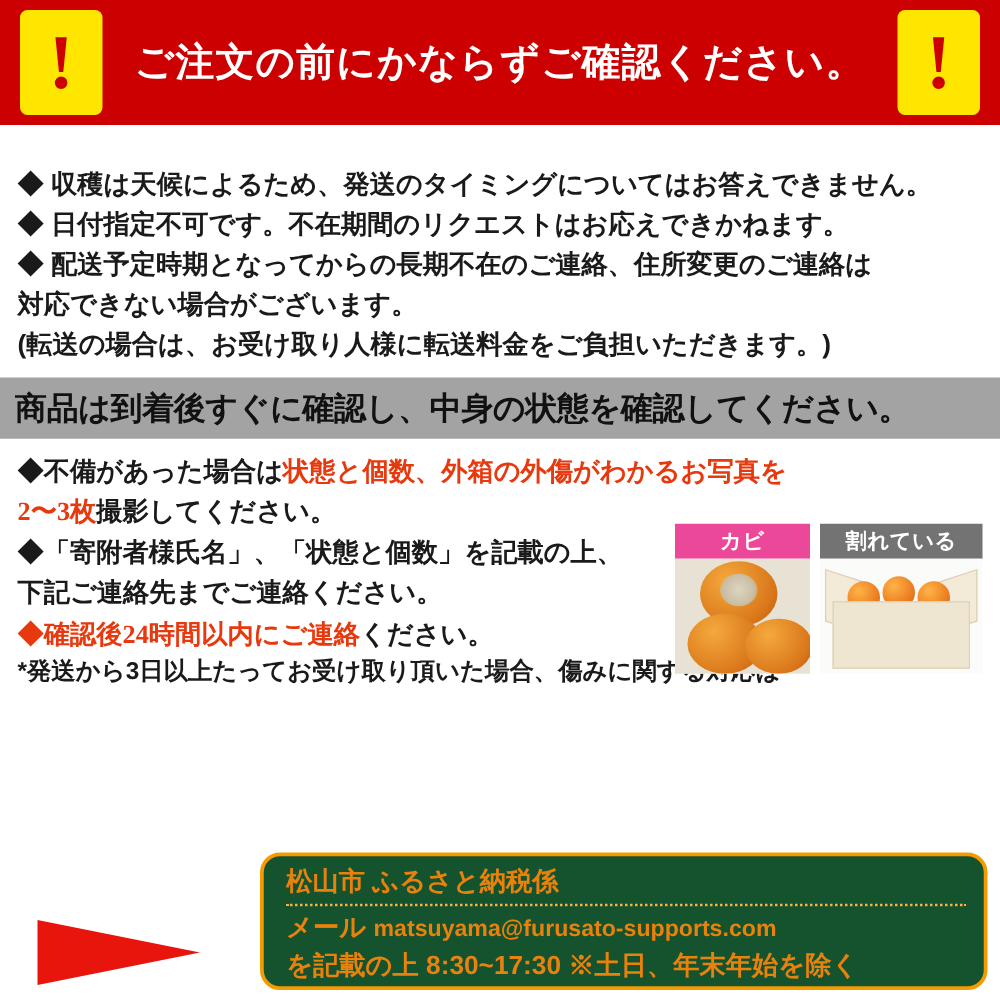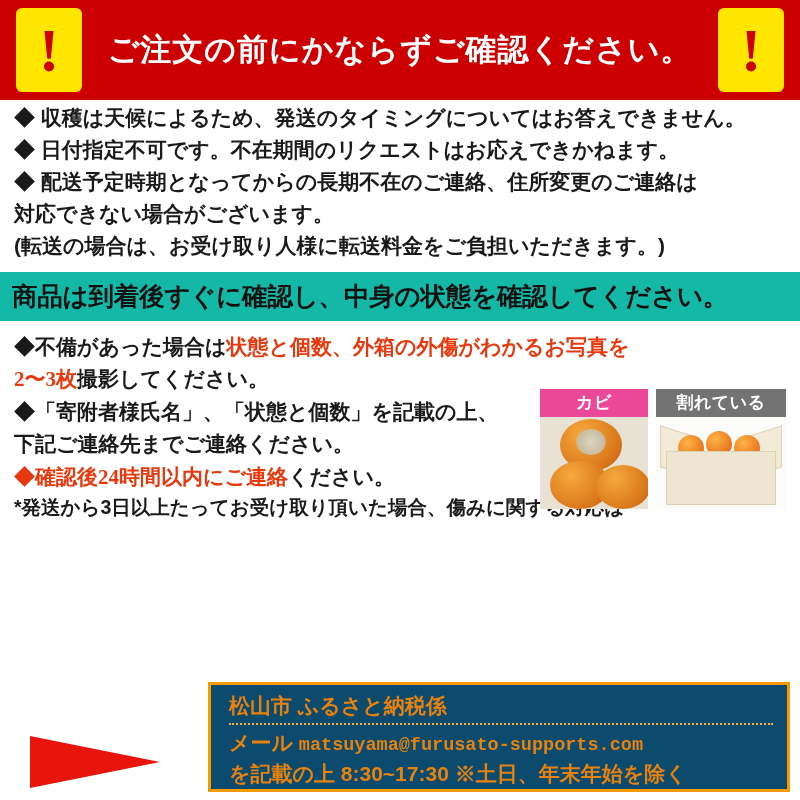--- a/index.html
+++ b/index.html
@@ -50,33 +50,33 @@
   .header-title {
     color: #ffffff;
     font-size: 31px;
     font-weight: bold;
     letter-spacing: 1px;
     white-space: nowrap;
   }
 
   
   .notice {
-    padding: 2px 14px 6px 14px;
+    padding: 32px 14px 6px 14px;
     color: #1a1a1a;
   }
   .notice .line {
     font-size: 21px;
     line-height: 1.52;
     font-weight: bold;
     white-space: nowrap;
   }
 
   
   .yellow-band {
-    background: #14b8a6;
+    background: #a3a3a3;
     padding: 7px 10px 7px 12px;
     margin-top: 4px;
   }
   .yellow-band .band-text {
     font-size: 25.5px;
     font-weight: bold;
     color: #111111;
     white-space: nowrap;
     letter-spacing: -0.2px;
   }
@@ -189,33 +189,33 @@
     border-bottom: 26px solid transparent;
     border-left: 130px solid #e8150d;
   }
   .contact-box {
     position: absolute;
     left: 208px;
     right: 10px;
     top: 6px;
     bottom: 8px;
     border: 3px solid #f59b00;
-    border-radius: 0;
-    background: #0c4a6e;
+    border-radius: 16px;
+    background: #14532d;
     padding: 6px 0 0 18px;
     box-sizing: border-box;
   }
   .contact-line {
     font-size: 21px;
     font-weight: bold;
     color: #e8820d;
     line-height: 1.42;
     white-space: nowrap;
   }
-  .contact-line.mail { font-family: Liberation Mono, monospace; font-size: 18.5px; }
+  .contact-line.mail { font-family: Liberation Sans, sans-serif; font-size: 18.5px; }
   .dotted {
     border-bottom: 2px dotted #f5b14a;
     margin: 2px 14px 3px 0;
   }
 </style>
 </head>
 <body>
 
 <div class="page">
 

